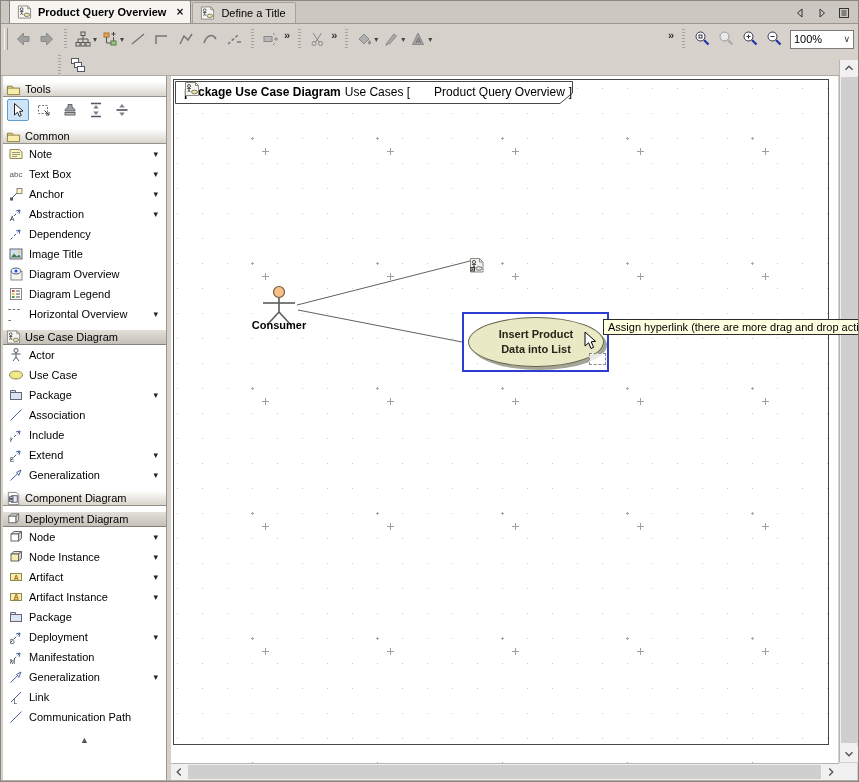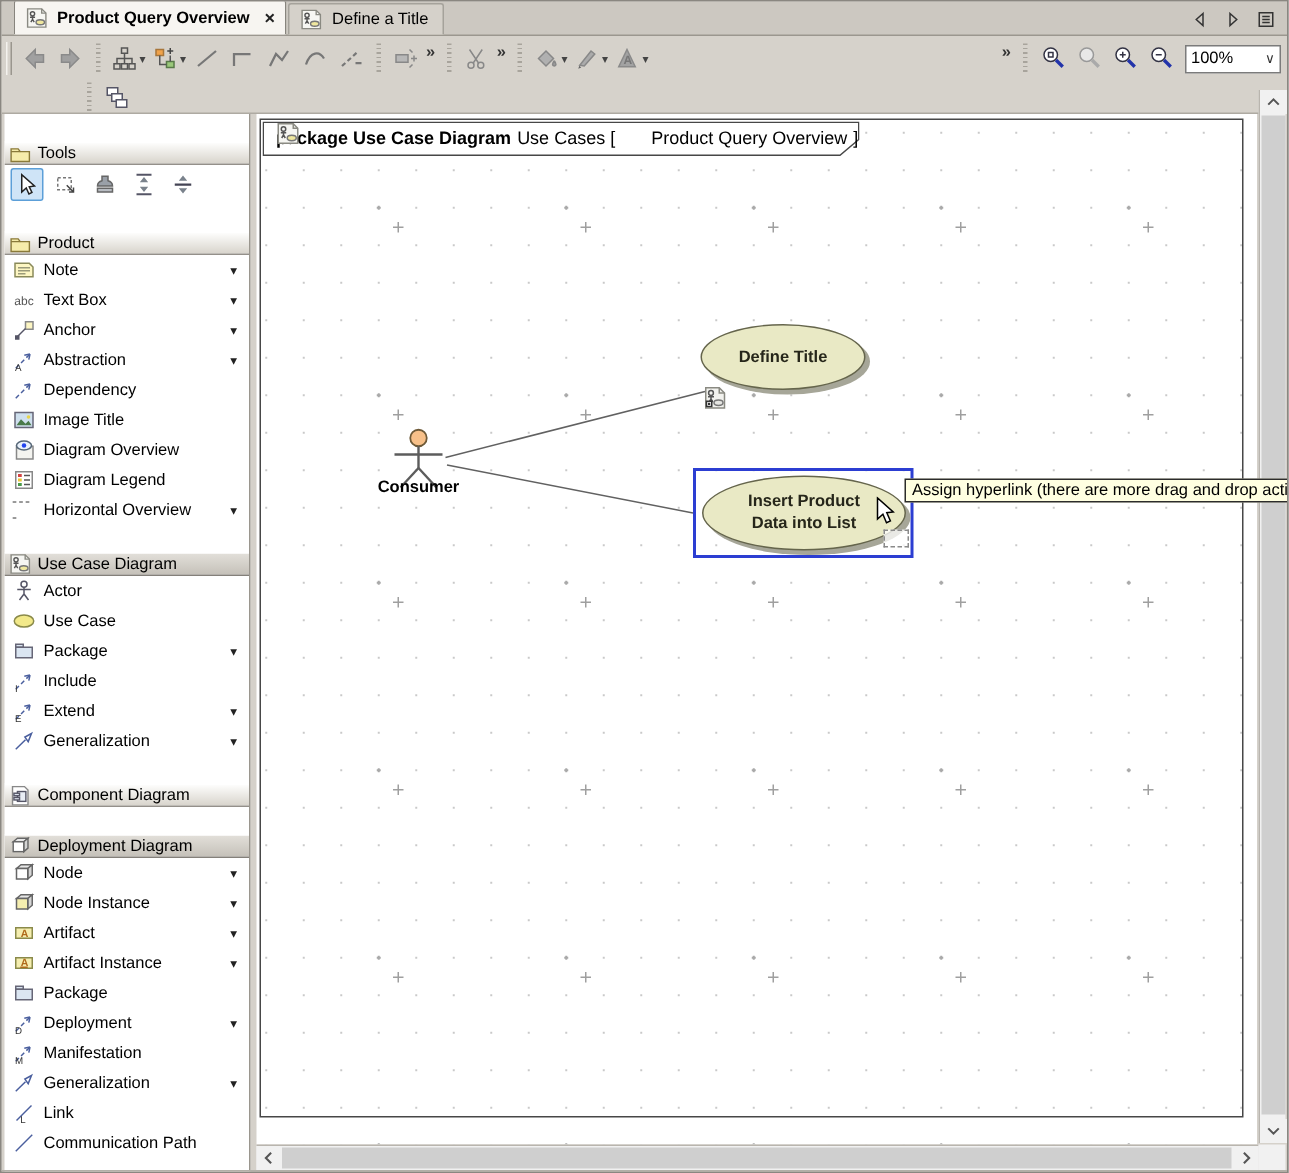--- a/index.html
+++ b/index.html
@@ -40,21 +40,21 @@
   #toolbar-right{margin-left:auto;display:flex;align-items:center;padding-right:6px;}
   #zoom-select{width:64px;height:19px;background:#fff;border:1px solid #7b7b7b;
     display:flex;align-items:center;justify-content:space-between;padding:2px 3px;margin-left:4px;}
   #zoom-select .zs-caret{font-size:9px;color:#333;}
 
   
   #sidebar{position:absolute;left:2px;top:75px;width:164px;height:705px;background:#fff;
     border-right:1px solid #9a968e;overflow:hidden;}
   .sb-header{height:16px;display:flex;align-items:center;gap:4px;padding:0 3px;
     background:linear-gradient(#fefefd,#d8d4cc);border-top:1px solid #fff;
-    border-bottom:1px solid #94908a;margin-top:18px;}
+    border-bottom:1px solid #94908a;margin-top:5px;}
   .sb-header.selected{background:linear-gradient(#e2dfd9,#c5c1b9);border-bottom:1px solid #84807a;}
   .sb-header .icon{width:15px;height:15px;}
   .sb-tools-row{height:26px;display:flex;align-items:center;gap:4px;padding:2px 4px;}
   .sb-tool{width:22px;height:22px;display:flex;align-items:center;justify-content:center;border:1px solid transparent;}
   .sb-tool.selected{background:#cfe4f7;border:1px solid #5c9fd8;border-radius:2px;}
   .sb-tool .icon{width:17px;height:17px;}
   .sb-item{height:20px;display:flex;align-items:center;gap:5px;padding:0 4px 0 5px;position:relative;}
   .sb-item .icon{width:16px;height:16px;}
   .sb-item .sb-label{flex:1;white-space:nowrap;overflow:hidden;}
   .sb-drop{font-size:9px;color:#222;padding-right:4px;}
@@ -391,21 +391,21 @@
           </span>
         </div>
       </div>
       <div class="sb-header">
         <span class="icon" style="width: 15px; height: 15px;">
           <svg viewBox="0 0 16 16" width="15" height="15">
             <path d="M1.5 4.5 H6.5 L8 6.5 H14.5 V13.5 H1.5 Z" fill="#f6ecab" stroke="#8a7a3a"></path>
             <path d="M1.5 6.5 H8" stroke="#8a7a3a"></path>
           </svg>
         </span>
-        <span>Product</span>
+        <span>Common</span>
       </div>
       <div class="sb-item">
         <span class="icon" style="width: 16px; height: 16px;">
           <svg viewBox="0 0 16 16" width="16" height="16">
             <path d="M2 3.5 H11.5 L14 6 V12.5 H2 Z" fill="#fdf6c3" stroke="#8a8a5a"></path>
             <path d="M4 6.5 H12 M4 8.5 H12 M4 10.5 H9" stroke="#9a9a7a"></path>
           </svg>
         </span>
         <span class="sb-label">Note</span>
         <span class="sb-drop">▾</span>
@@ -518,20 +518,28 @@
       </div>
       <div class="sb-item">
         <span class="icon" style="width: 16px; height: 16px;">
           <svg viewBox="0 0 16 16" width="16" height="16">
             <path d="M2.5 3.5 H7.5 V5.5 H2.5 Z" fill="#dbe6f2" stroke="#667"></path>
             <rect x="2.5" y="5.5" width="11" height="7" fill="#dbe6f2" stroke="#667"></rect>
           </svg>
         </span>
         <span class="sb-label">Package</span>
         <span class="sb-drop">▾</span>
+      </div>
+      <div class="sb-item">
+        <span class="icon" style="width: 16px; height: 16px;">
+          <svg viewBox="0 0 16 16" width="16" height="16">
+            <path d="M2.5 13.5 L13.5 2.5" stroke="#4a5f9e"></path>
+          </svg>
+        </span>
+        <span class="sb-label">Association</span>
       </div>
       <div class="sb-item">
         <span class="icon" style="width: 16px; height: 16px;">
           <svg viewBox="0 0 16 16" width="16" height="16">
             <path d="M2.5 13.5 L12 4" stroke="#4a5f9e" stroke-dasharray="3 2" fill="none"></path>
             <path d="M12 4 L8.2 4.8 M12 4 L11.2 7.8" stroke="#4a5f9e" fill="none"></path>
             <text x="2" y="15" font-size="6.5" fill="#333" font-family="Liberation Sans,sans-serif">I</text>
           </svg>
         </span>
         <span class="sb-label">Include</span>
@@ -741,23 +749,20 @@
         <circle cx="108" cy="216" r="5.5" fill="#f7c089" stroke="#6e5a38" stroke-width="1.2"></circle>
         <line x1="108" y1="221.5" x2="108" y2="236" stroke="#5c5c5c" stroke-width="1.6"></line>
         <line x1="92" y1="227" x2="124" y2="227" stroke="#5c5c5c" stroke-width="1.6"></line>
         <line x1="108" y1="236" x2="96" y2="249" stroke="#5c5c5c" stroke-width="1.6"></line>
         <line x1="108" y1="236" x2="120" y2="249" stroke="#5c5c5c" stroke-width="1.6"></line>
       </g>
     </svg>
 
     <div id="consumer-label">Consumer</div>
 
-    <div class="usecase" id="usecase-define-title">
-      <span>Define Title</span>
-    </div>
 
     <span class="icon" id="hyperlink-icon">
         <svg viewBox="0 0 17 17" width="17" height="17">
           <path d="M2.5 1.5 H11.5 L15 5 V15 H2.5 Z" fill="#f2f2ee" stroke="#8a8a82"></path>
           <path d="M11.5 1.5 V5 H15" fill="none" stroke="#8a8a82"></path>
           <circle cx="6" cy="5" r="1.6" fill="none" stroke="#555"></circle>
           <path d="M6 6.6 V9 M4 7.5 H8 M6 9 L4.8 11 M6 9 L7.2 11" stroke="#555" fill="none"></path>
           <ellipse cx="11" cy="11.5" rx="3" ry="1.8" fill="#e6e6e2" stroke="#777"></ellipse>
           <rect x="3" y="10.5" width="3.5" height="3.5" fill="#fff" stroke="#333"></rect>
           <rect x="4" y="11.5" width="1.5" height="1.5" fill="#333"></rect>

